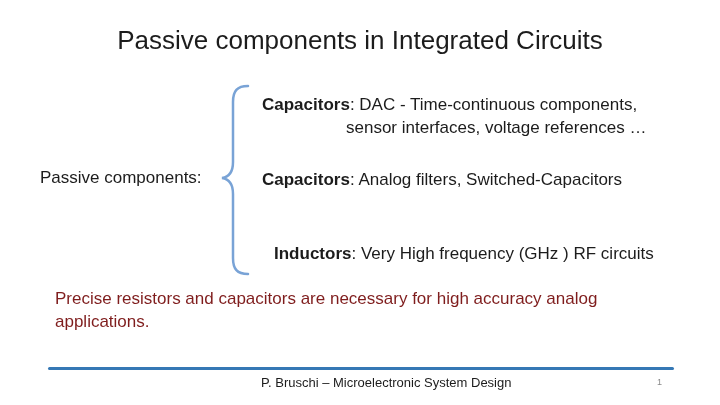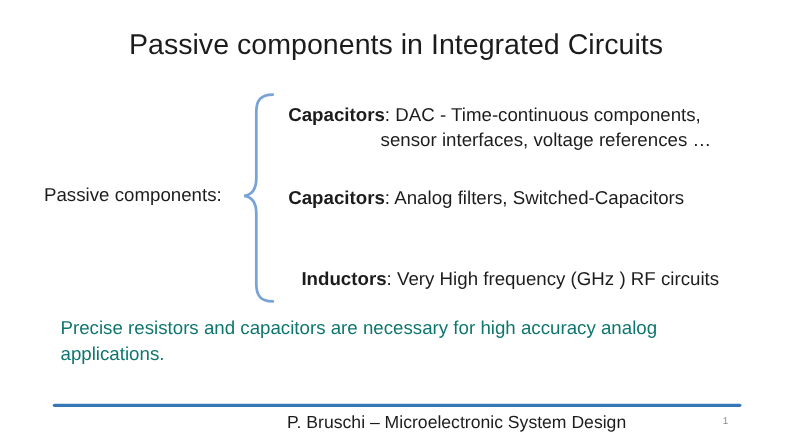--- a/index.html
+++ b/index.html
@@ -27,30 +27,30 @@
   .term{font-weight:bold;}
   .passive-label{left:40px;top:168px;}
   .r1{left:262px;top:95px;}
   .r2{left:346px;top:118px;}
   .c1{left:262px;top:170px;}
   .c2{left:357px;top:193px;}
   .i1{left:262px;top:244px;margin-left:12px;}
   .note{
     position:absolute;left:55px;top:287px;width:630px;
     font-size:17px;line-height:23px;
-    color:#0f766e;
+    color:#7f1d1d;
   }
   .brace{position:absolute;left:220px;top:84px;}
   .footer-rule{
     position:absolute;left:48px;top:367px;width:626px;height:3px;
     border-radius:2px;
   }
   .footer-text{
     position:absolute;left:261px;top:375px;
-    font-size:16px;line-height:1.2;
+    font-size:13px;line-height:1.2;
     color:#1c1c1c;
     white-space:nowrap;
   }
   .page-number{
     position:absolute;left:657px;top:377px;
     font-size:9px;line-height:1.2;
   }
 </style>
 </head>
 <body>

